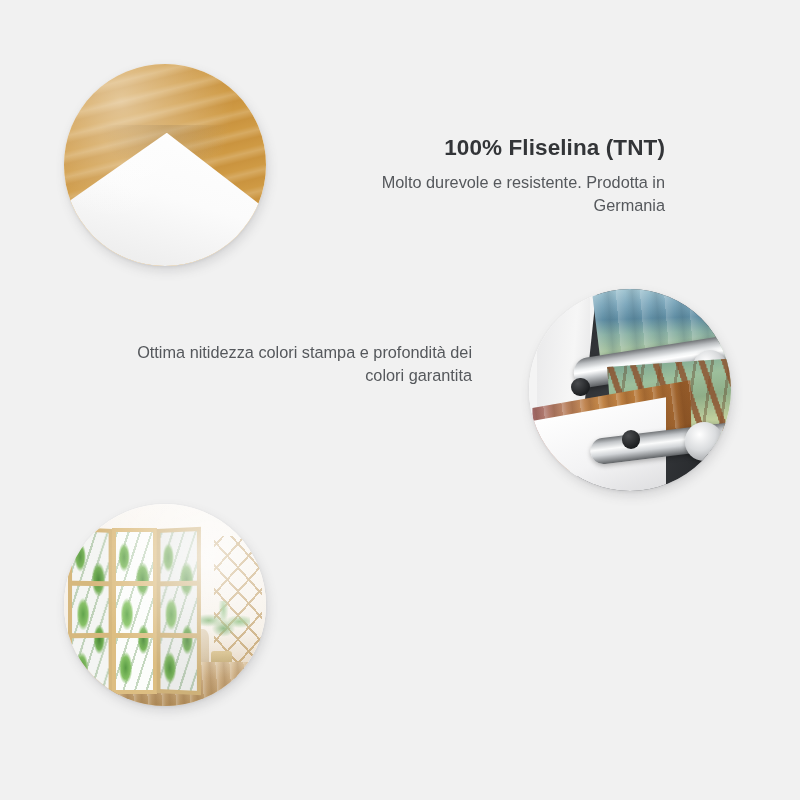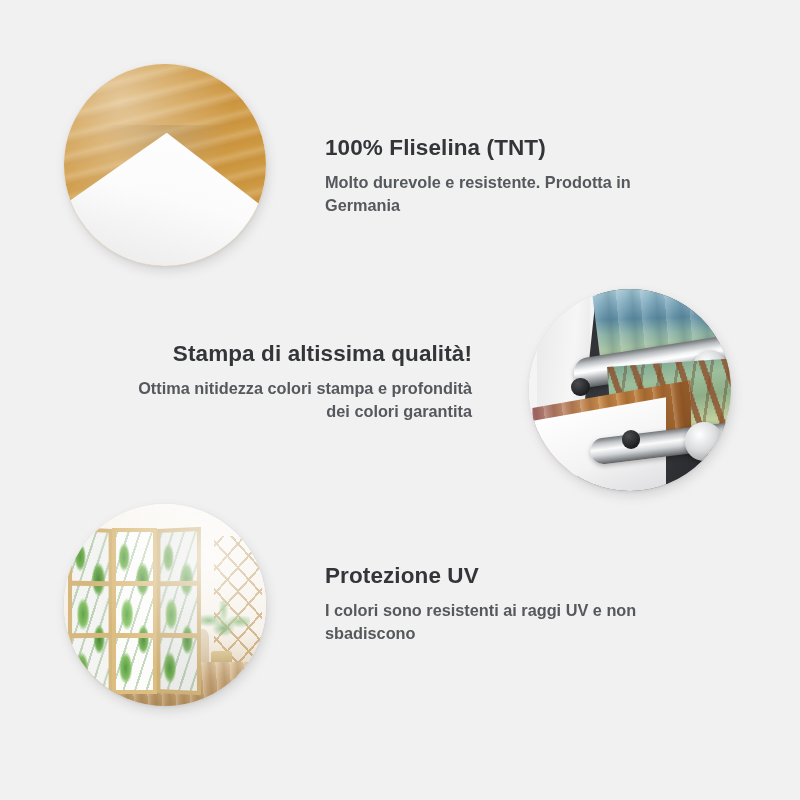--- a/index.html
+++ b/index.html
@@ -45,21 +45,21 @@
     margin: 0 0 9px 0;
     font-size: 22.5px;
     font-weight: bold;
     color: #333538;
     letter-spacing: 0.1px;
     line-height: 1.18;
   }
   .txt p {
     margin: 0;
     font-size: 16.3px;
-    font-weight: bold;
+    font-weight: normal;
     color: #55585c;
     line-height: 1.42;
   }
   .align-left  { text-align: left; }
   .align-right { text-align: right; }
 
   
   #med-1 { left: 64px; top: 64px; }
   .paper-base {
     position: absolute;
@@ -359,21 +359,21 @@
         rgba(198,166,114,0.95) 0px, rgba(198,166,114,0.95) 2px,
         rgba(255,255,255,0) 2px, rgba(255,255,255,0) 16px);
   }
   .room-glow {
     position: absolute; inset: 0;
     background: radial-gradient(ellipse at 72% 26%, rgba(255,255,255,0.70), rgba(255,255,255,0) 58%);
     pointer-events: none;
   }
 
   
-  #txt-1 { left: 325px; top: 135px; width: 340px; }
+  #txt-1 { left: 325px; top: 135px; width: 340px; text-align: right; }
   #txt-2 { left: 130px; top: 341px; width: 342px; }
   #txt-3 { left: 325px; top: 563px; width: 340px; }
 </style>
 </head>
 <body>
 
 <div class="stage">
 
   <div class="medallion" id="med-1">
     <div class="art">
@@ -402,21 +402,20 @@
       <div class="print-wood"></div>
       <div class="press-tray"></div>
       <div class="roller-bottom"></div>
       <div class="roller-cap-br"></div>
       <div class="knob k1"></div>
       <div class="knob k2"></div>
     </div>
   </div>
 
   <div class="txt align-right" id="txt-2">
-    <h2>Stampa di altissima qualità!</h2>
     <p>Ottima nitidezza colori stampa e profondità dei colori garantita</p>
   </div>
 
   <div class="medallion" id="med-3">
     <div class="art">
       <div class="room-bg"></div>
       <div class="trellis"></div>
       <div class="armchair"></div>
       <div class="plant"></div>
       <div class="pot"></div>
@@ -433,18 +432,14 @@
         </div>
         <div class="panel p3">
           <div class="rail r1"></div>
           <div class="rail r2"></div>
         </div>
       </div>
       <div class="room-glow"></div>
     </div>
   </div>
 
-  <div class="txt align-left" id="txt-3">
-    <h2>Protezione UV</h2>
-    <p>I colori sono resistenti ai raggi UV e non sbadiscono</p>
-  </div>
 
 </div>
 
 </body></html>

